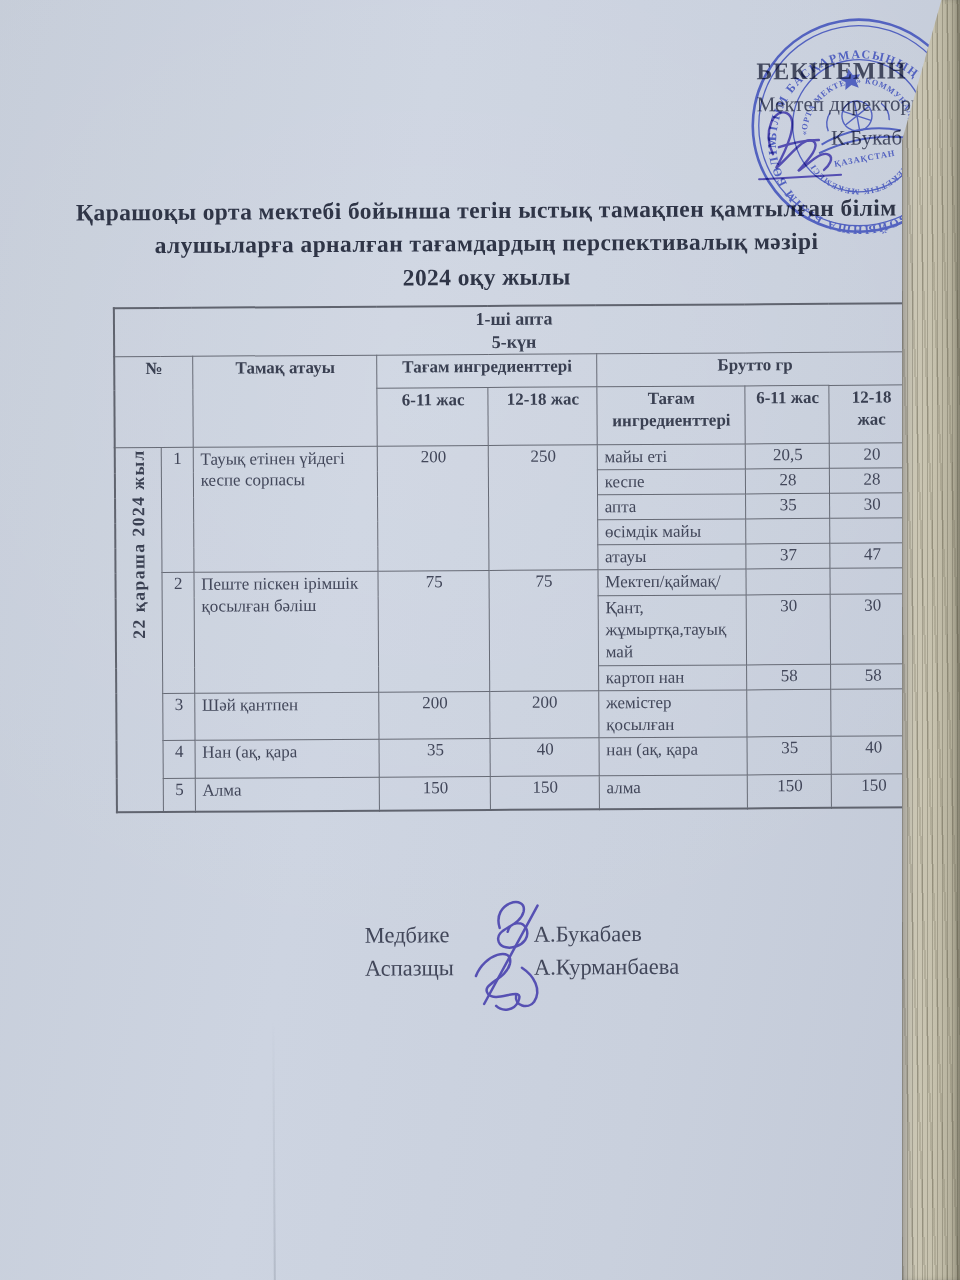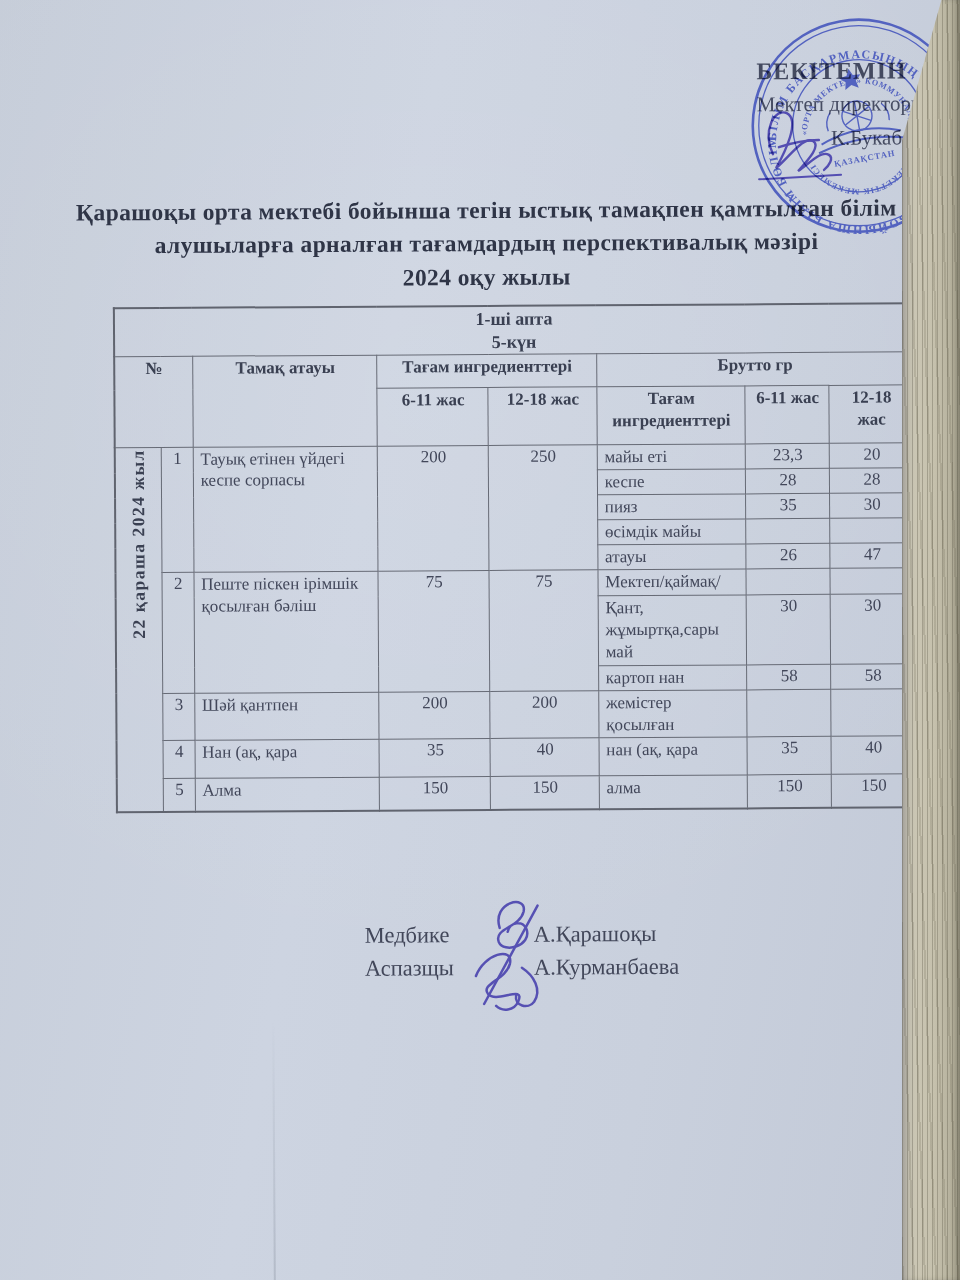--- a/index.html
+++ b/index.html
@@ -169,55 +169,55 @@
 
       <tr class="h22">
         <td class="date-cell" rowspan="11">
           <div class="vtext">22 қараша  2024 жыл</div>
         </td>
         <td class="num" rowspan="5">1</td>
         <td class="dish" rowspan="5">Тауық етінен үйдегі кеспе сорпасы</td>
         <td class="ctr" rowspan="5">200</td>
         <td class="ctr" rowspan="5">250</td>
         <td class="ing">майы еті</td>
-        <td class="ctr">23,3</td>
+        <td class="ctr">20,5</td>
         <td class="ctr">20</td>
       </tr>
       <tr class="h22">
         <td class="ing">кеспе</td>
         <td class="ctr">28</td>
         <td class="ctr">28</td>
       </tr>
       <tr class="h22">
-        <td class="ing">пияз</td>
+        <td class="ing">апта</td>
         <td class="ctr">35</td>
         <td class="ctr">30</td>
       </tr>
       <tr class="h22">
         <td class="ing">өсімдік майы</td>
         <td class="ctr"></td>
         <td class="ctr"></td>
       </tr>
       <tr class="h22">
         <td class="ing">атауы</td>
-        <td class="ctr">26</td>
+        <td class="ctr">37</td>
         <td class="ctr">47</td>
       </tr>
 
       <tr class="h22">
         <td class="num" rowspan="3">2</td>
         <td class="dish" rowspan="3">Пеште піскен ірімшік қосылған бәліш</td>
         <td class="ctr" rowspan="3">75</td>
         <td class="ctr" rowspan="3">75</td>
         <td class="ing">Мектеп/қаймақ/</td>
         <td class="ctr"></td>
         <td class="ctr"></td>
       </tr>
       <tr style="height:70px">
-        <td class="ing">Қант, жұмыртқа,сары май</td>
+        <td class="ing">Қант, жұмыртқа,тауық май</td>
         <td class="ctr">30</td>
         <td class="ctr">30</td>
       </tr>
       <tr style="height:25px">
         <td class="ing">картоп нан</td>
         <td class="ctr">58</td>
         <td class="ctr">58</td>
       </tr>
 
       <tr style="height:42px">
@@ -248,21 +248,21 @@
         <td class="ing">алма</td>
         <td class="ctr">150</td>
         <td class="ctr">150</td>
       </tr>
     </tbody>
       </table>
 
     <div class="signatures">
       <div class="sig-row">
         <span class="sig-role">Медбике</span>
-        <span class="sig-name">А.Қарашоқы</span>
+        <span class="sig-name">А.Букабаев</span>
       </div>
       <div class="sig-row">
         <span class="sig-role">Аспазщы</span>
         <span class="sig-name">А.Курманбаева</span>
       </div>
     </div>
 
     <svg class="sig-staff" viewBox="0 0 140 140">
       <g fill="none" stroke="#4a43ae" stroke-width="2.5" stroke-linecap="round" opacity=".9">
         <path d="M58,44 C50,18 86,10 82,28 C78,44 52,44 57,58 C62,70 90,62 85,46 C82,36 68,38 66,48"></path>

